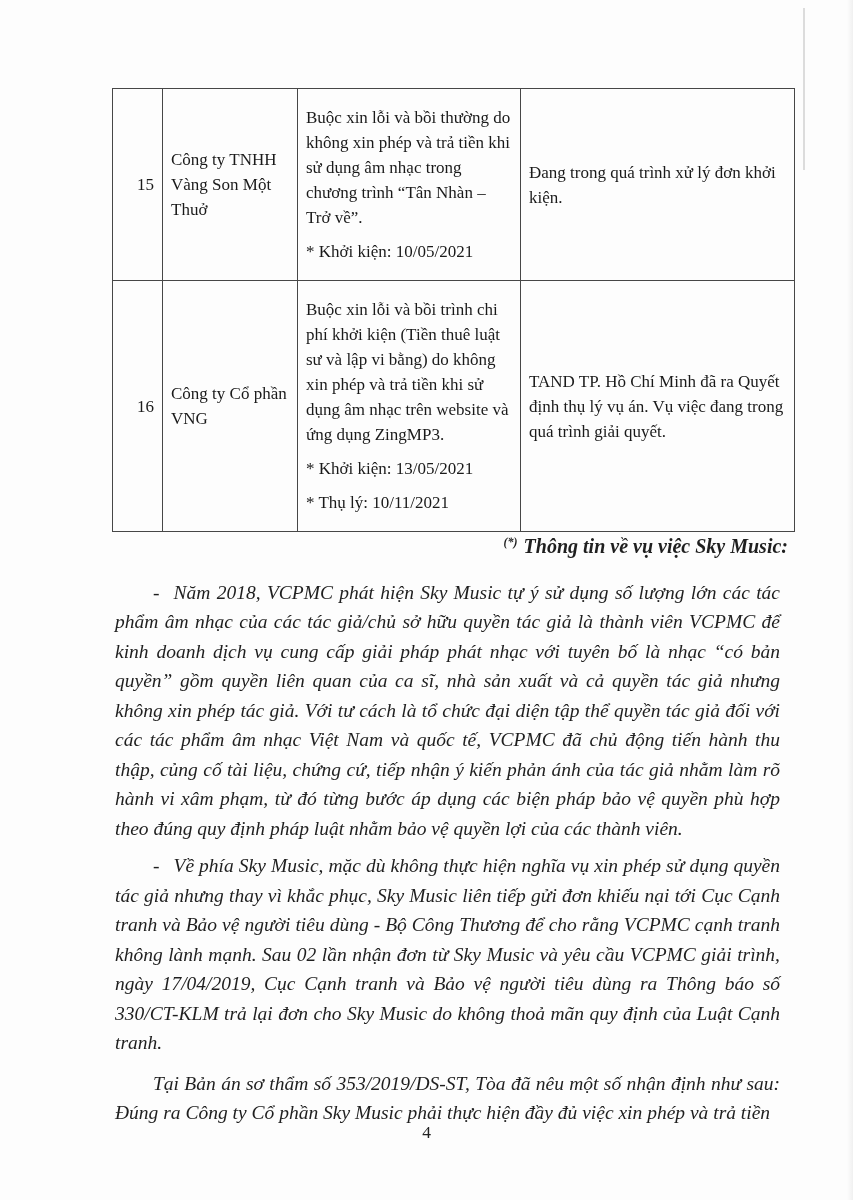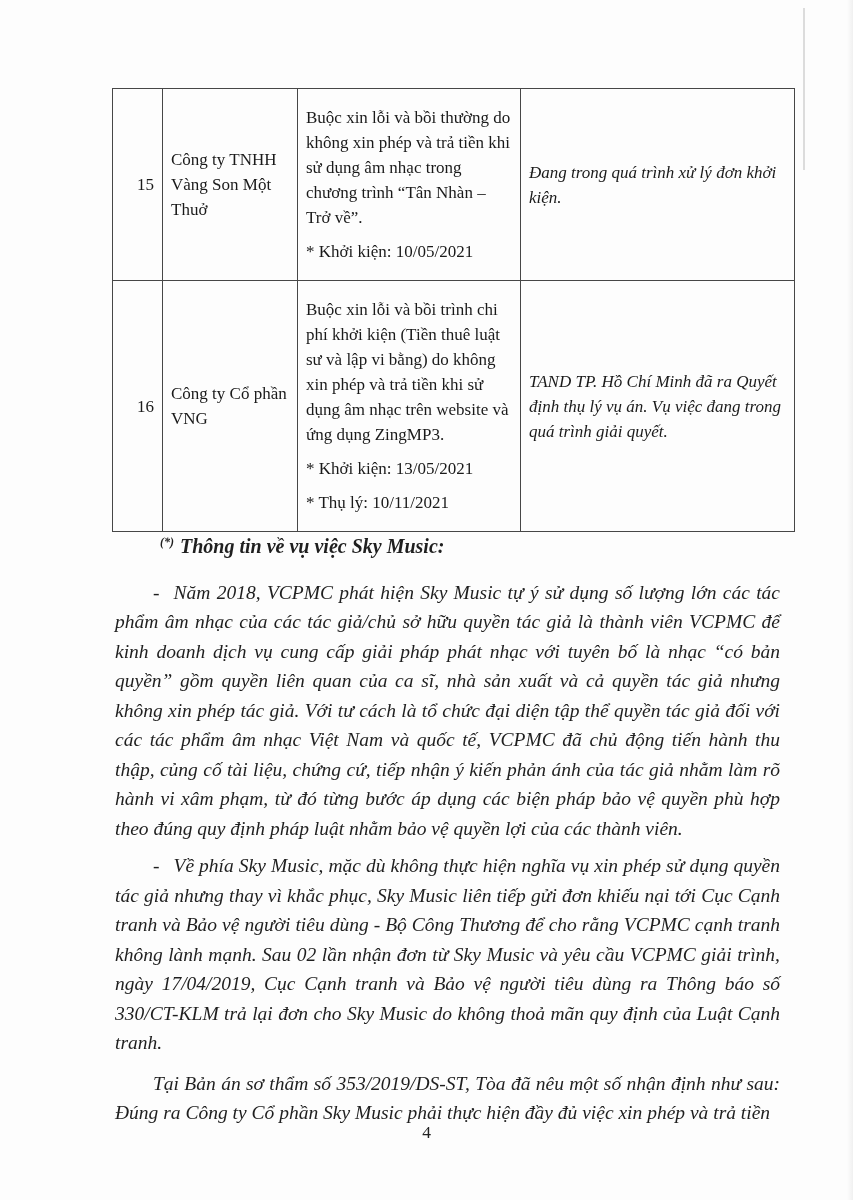--- a/index.html
+++ b/index.html
@@ -27,34 +27,34 @@
     vertical-align:middle;
     padding:16px 8px;
   }
   .cases-table tbody tr:nth-child(1){height:174px;}
   .cases-table tbody tr:nth-child(2){height:236px;}
   .td-index{text-align:right;}
   .td-company{padding-left:13px;padding-right:6px;}
   .td-claim{padding:8px 8px 8px 12px;}
   .td-claim p{margin:0 0 9px 0;}
   .td-claim p:last-child{margin-bottom:0;}
-  .td-status{padding-left:14px;padding-right:10px;font-style:italic;}
+  .td-status{padding-left:14px;padding-right:10px;}
   
   .note{
     position:absolute;left:107px;top:532px;width:681px;
     font-style:italic;
     font-size:19.5px;line-height:29.5px;
     text-align:justify;
     color:#1f1f1f;
   }
   .note-heading{
     margin:0 0 13px 0;
     padding-left:53px;
     font-size:20px;font-weight:bold;
-    text-align:left;
+    text-align:right;
     font-style:italic;
   }
   .marker{
     font-size:12px;font-weight:bold;
     position:relative;top:-7px;
     margin-right:6px;
   }
   .body-para{margin:8px;text-indent:38px;}
   .body-para.spaced{margin-top:11px;}
   .dash{margin-right:14px;}

